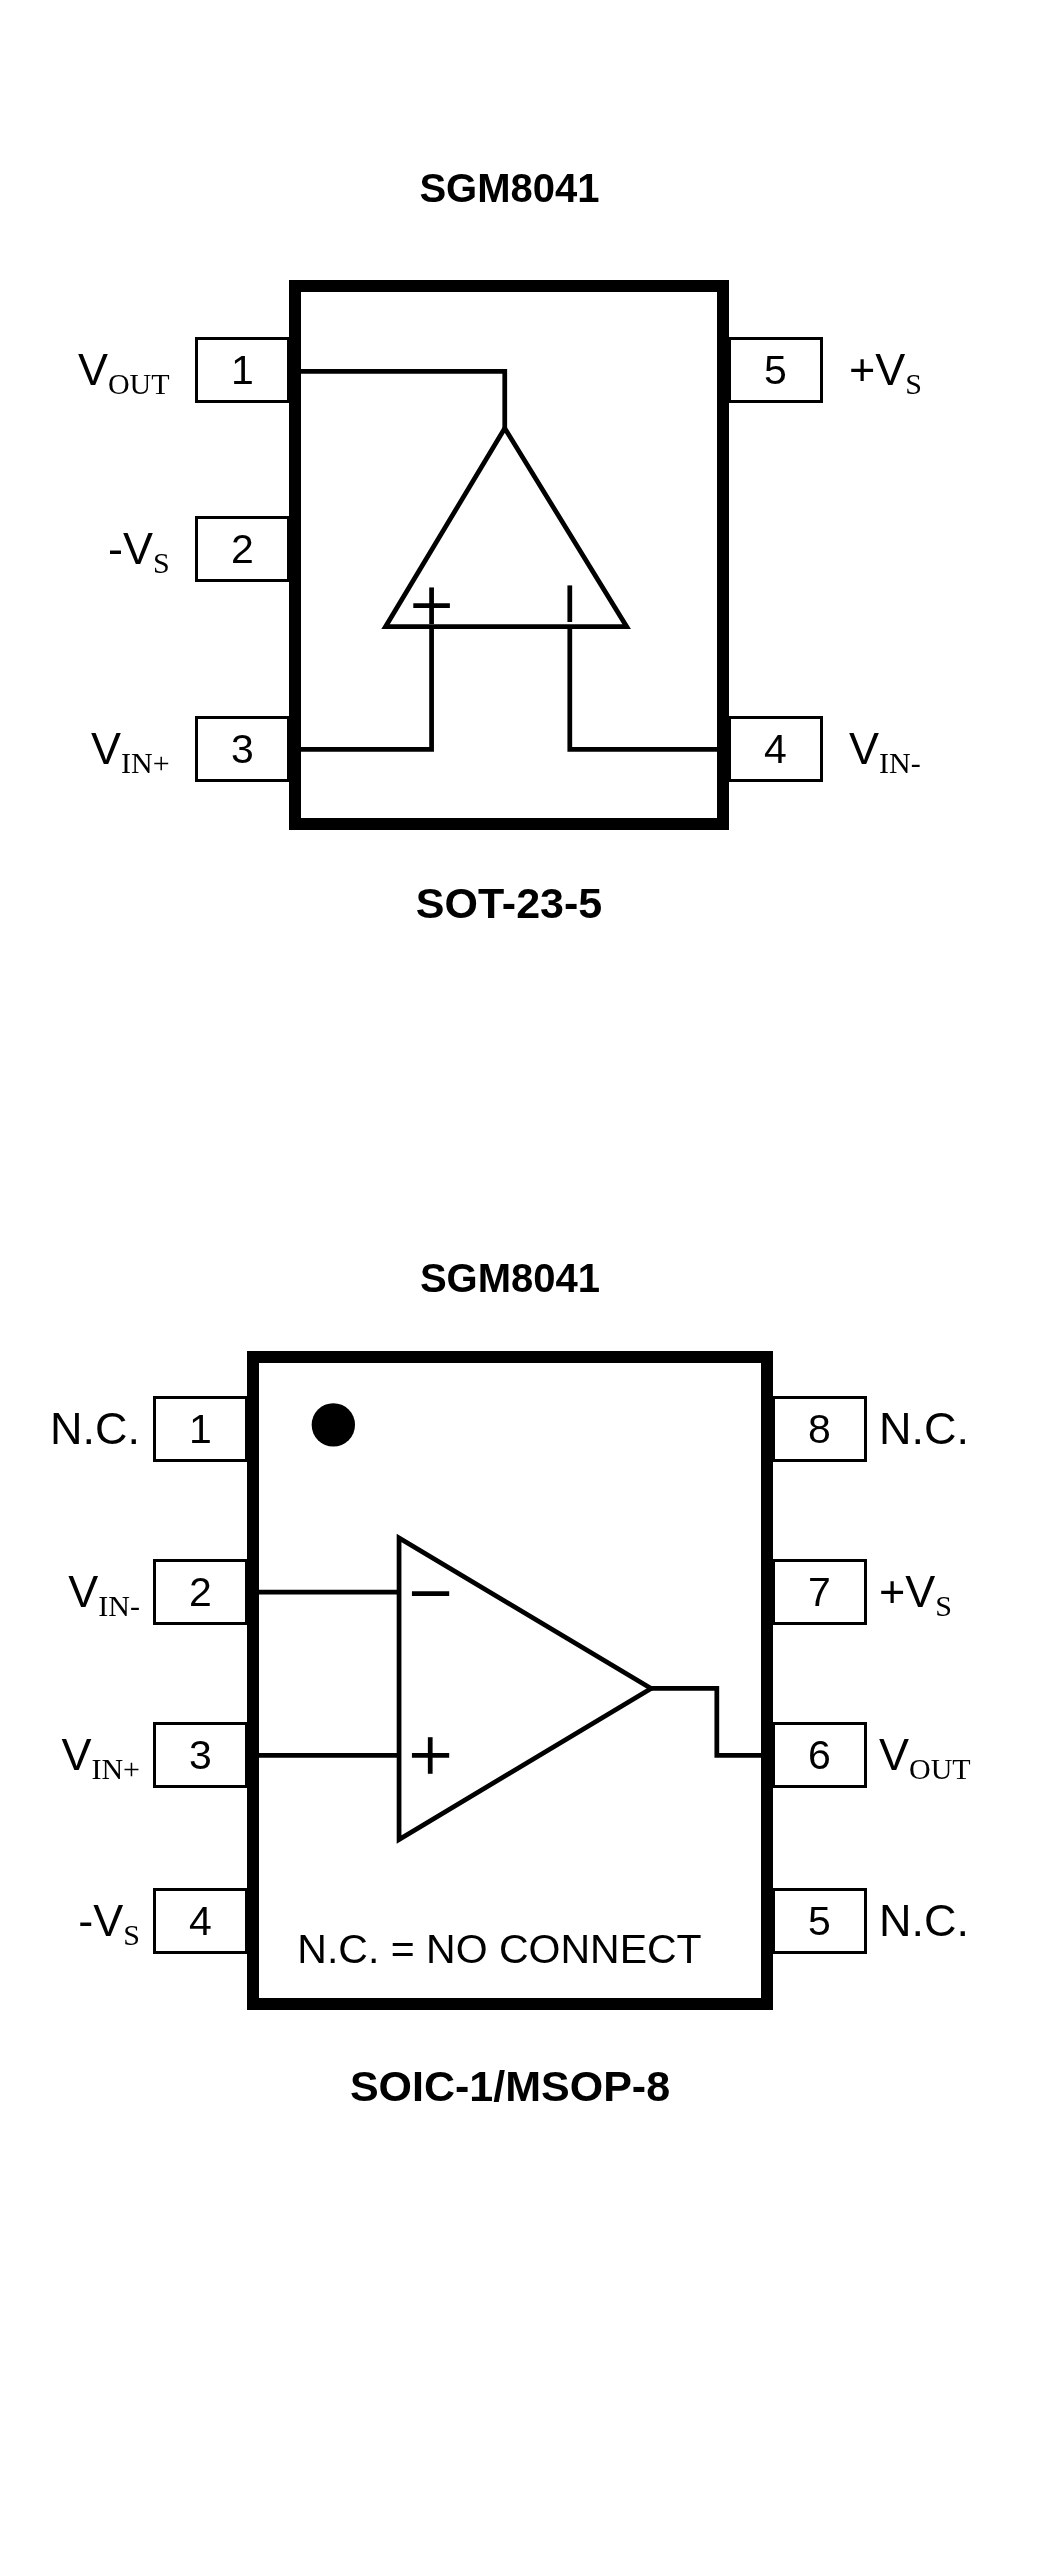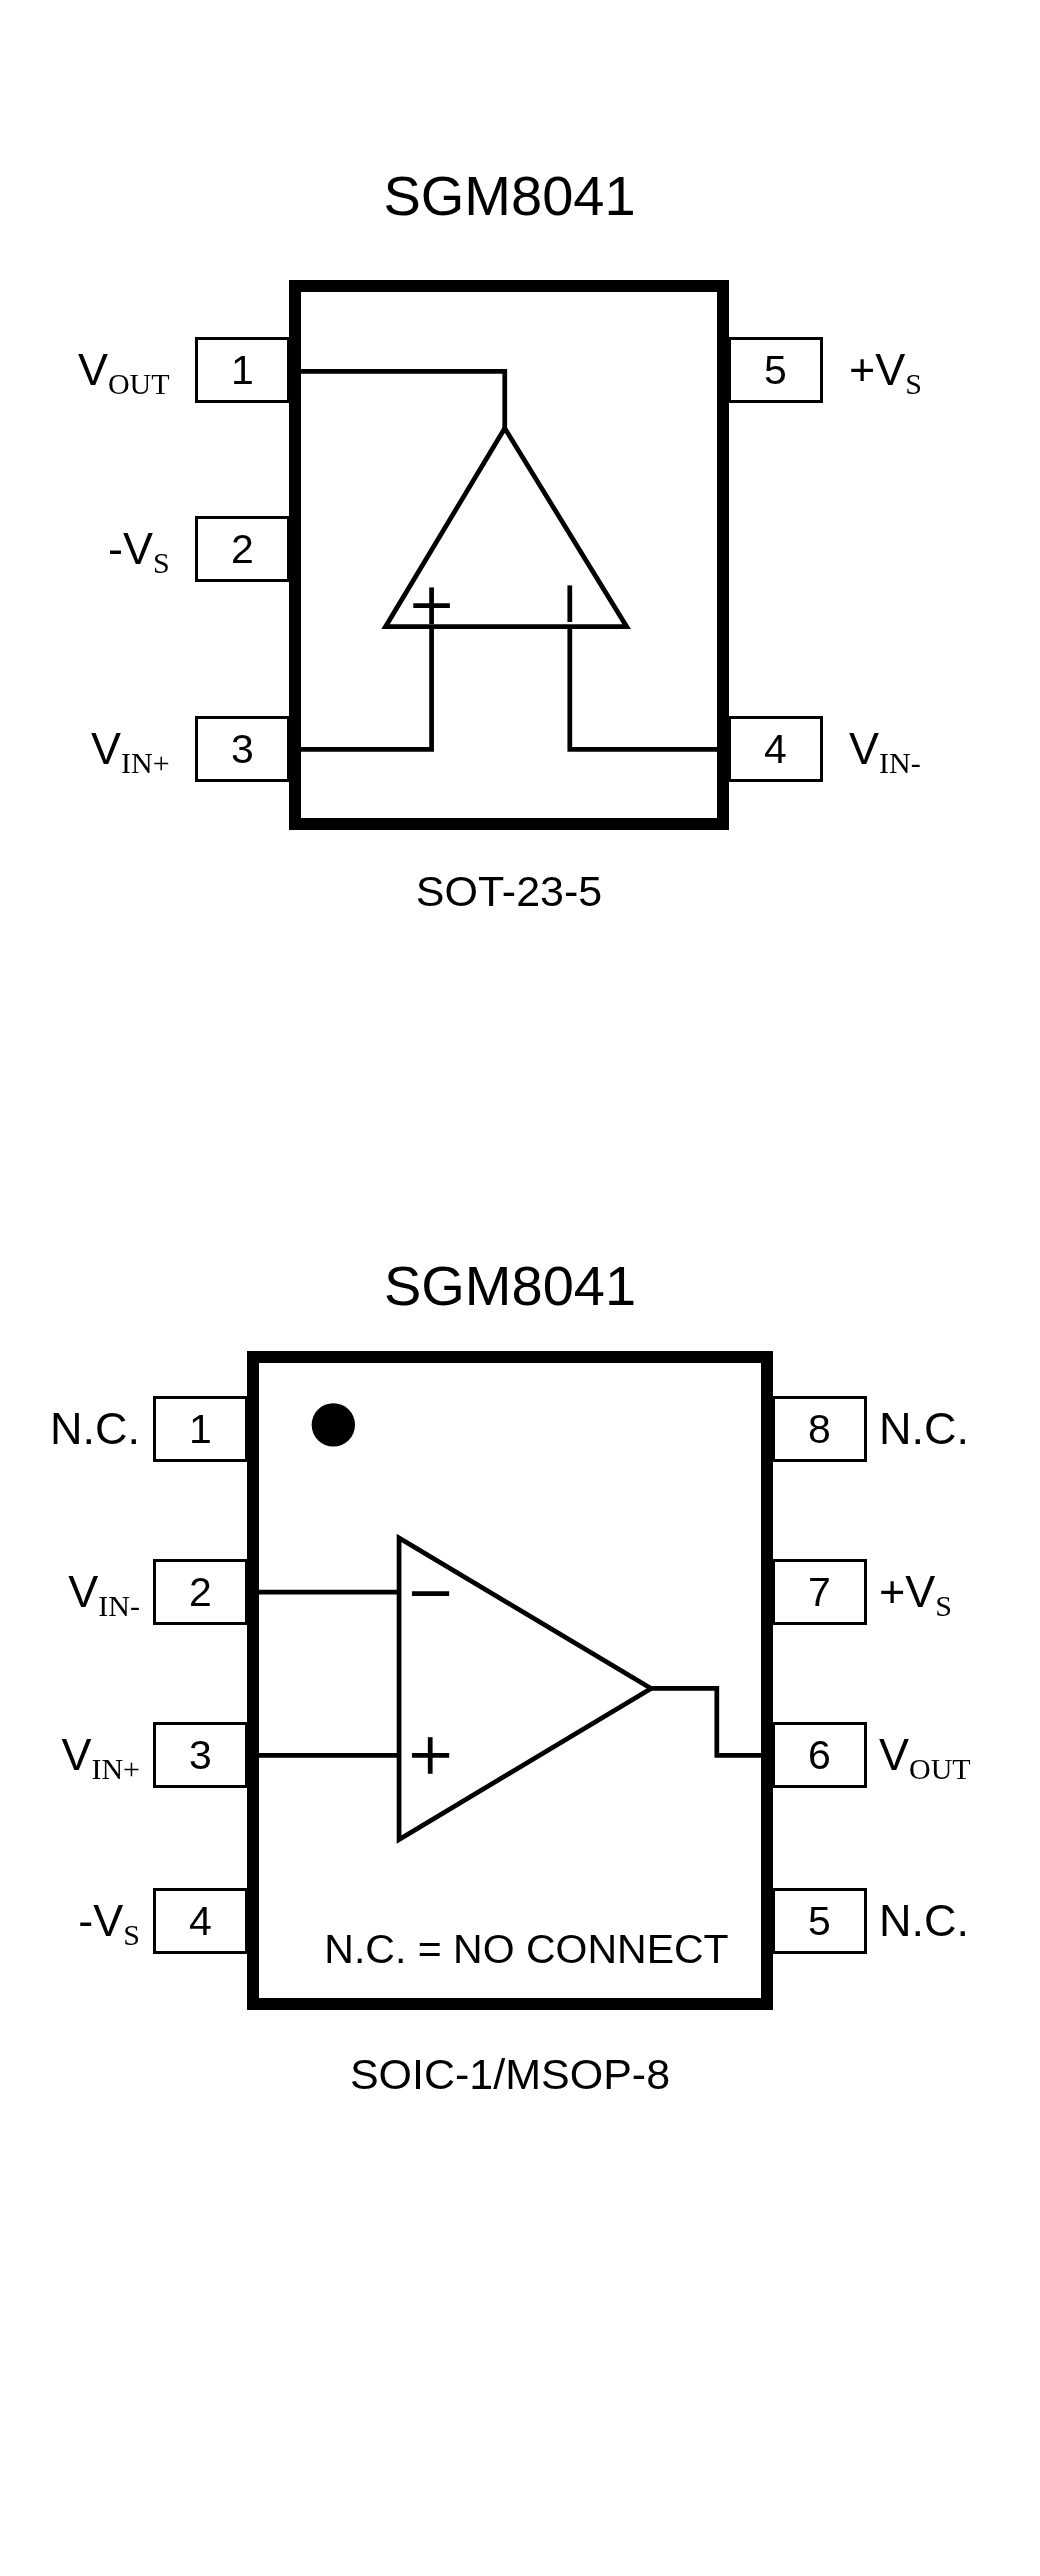--- a/index.html
+++ b/index.html
@@ -3,32 +3,32 @@
 <meta charset="utf-8">
 <style>
   html, body { margin: 0; padding: 0; }
   body {
     width: 1040px; height: 2576px;
     background: #ffffff; color: #000000;
     font-family: "Liberation Sans", sans-serif;
     position: relative; overflow: hidden;
   }
   .abs { position: absolute; }
-  .title { font-size: 56px; font-weight: normal; text-align: center; line-height: 1.05; z-index: 4; }
+  .title { font-size: 40px; font-weight: bold; text-align: center; line-height: 1.05; z-index: 4; }
   .ic-body { border: 12.2px solid #000; background: #fff; box-sizing: border-box; z-index: 1; }
   .pin-box {
     width: 95px; height: 66px;
     border: 3.4px solid #000; background: #fff; box-sizing: border-box;
     display: flex; align-items: center; justify-content: center;
     font-size: 41px; z-index: 3;
   }
   .pin-label { font-size: 45px; line-height: 66px; height: 66px; white-space: nowrap; z-index: 4; }
   .pin-label .sub { font-size: 30px; vertical-align: -8.8px; font-family: Liberation Serif, serif; }
   .right-align { text-align: right; }
-  .pkg { font-size: 43px; font-weight: normal; text-align: center; z-index: 4; }
+  .pkg { font-size: 43px; font-weight: bold; text-align: center; z-index: 4; margin-top: 12px; }
   .note { font-size: 41px; text-align: center; z-index: 4; }
   svg.overlay { position: absolute; left: 0; top: 0; z-index: 2; }
 </style>
 </head>
 <body>
 
 <div class="ic-body abs" style="left:289px; top:280px; width:440px; height:550px"></div>
 <div class="ic-body abs" style="left:247px; top:1351px; width:526px; height:659px"></div>
 
 <svg class="overlay" width="1040" height="2576" viewBox="0 0 1535 3802">
@@ -114,16 +114,16 @@
 <div class="pin-label right-align abs" style="left:11px; top:1396px; width:129px"><span></span><span>N.C.</span><span class="sub"></span></div>
 <div class="pin-label right-align abs" style="left:11px; top:1559px; width:129px"><span></span><span>V</span><span class="sub">IN-</span></div>
 <div class="pin-label right-align abs" style="left:11px; top:1722px; width:129px"><span></span><span>V</span><span class="sub">IN+</span></div>
 <div class="pin-label right-align abs" style="left:11px; top:1888px; width:129px"><span>-</span><span>V</span><span class="sub">S</span></div>
 
 <div class="pin-label abs" style="left:879px; top:1396px; width:161px"><span></span><span>N.C.</span><span class="sub"></span></div>
 <div class="pin-label abs" style="left:879px; top:1559px; width:161px"><span>+</span><span>V</span><span class="sub">S</span></div>
 <div class="pin-label abs" style="left:879px; top:1722px; width:161px"><span></span><span>V</span><span class="sub">OUT</span></div>
 <div class="pin-label abs" style="left:879px; top:1888px; width:161px"><span></span><span>N.C.</span><span class="sub"></span></div>
 
-<div class="note abs" style="left:276px; top:1926px; width:501px">N.C. = NO CONNECT</div>
+<div class="note abs" style="left:249px; top:1926px; width:501px">N.C. = NO CONNECT</div>
 
 <div class="pkg abs" style="left:247px; top:2050px; width:526px">SOIC-1/MSOP-8</div>
 
 
 </body></html>

